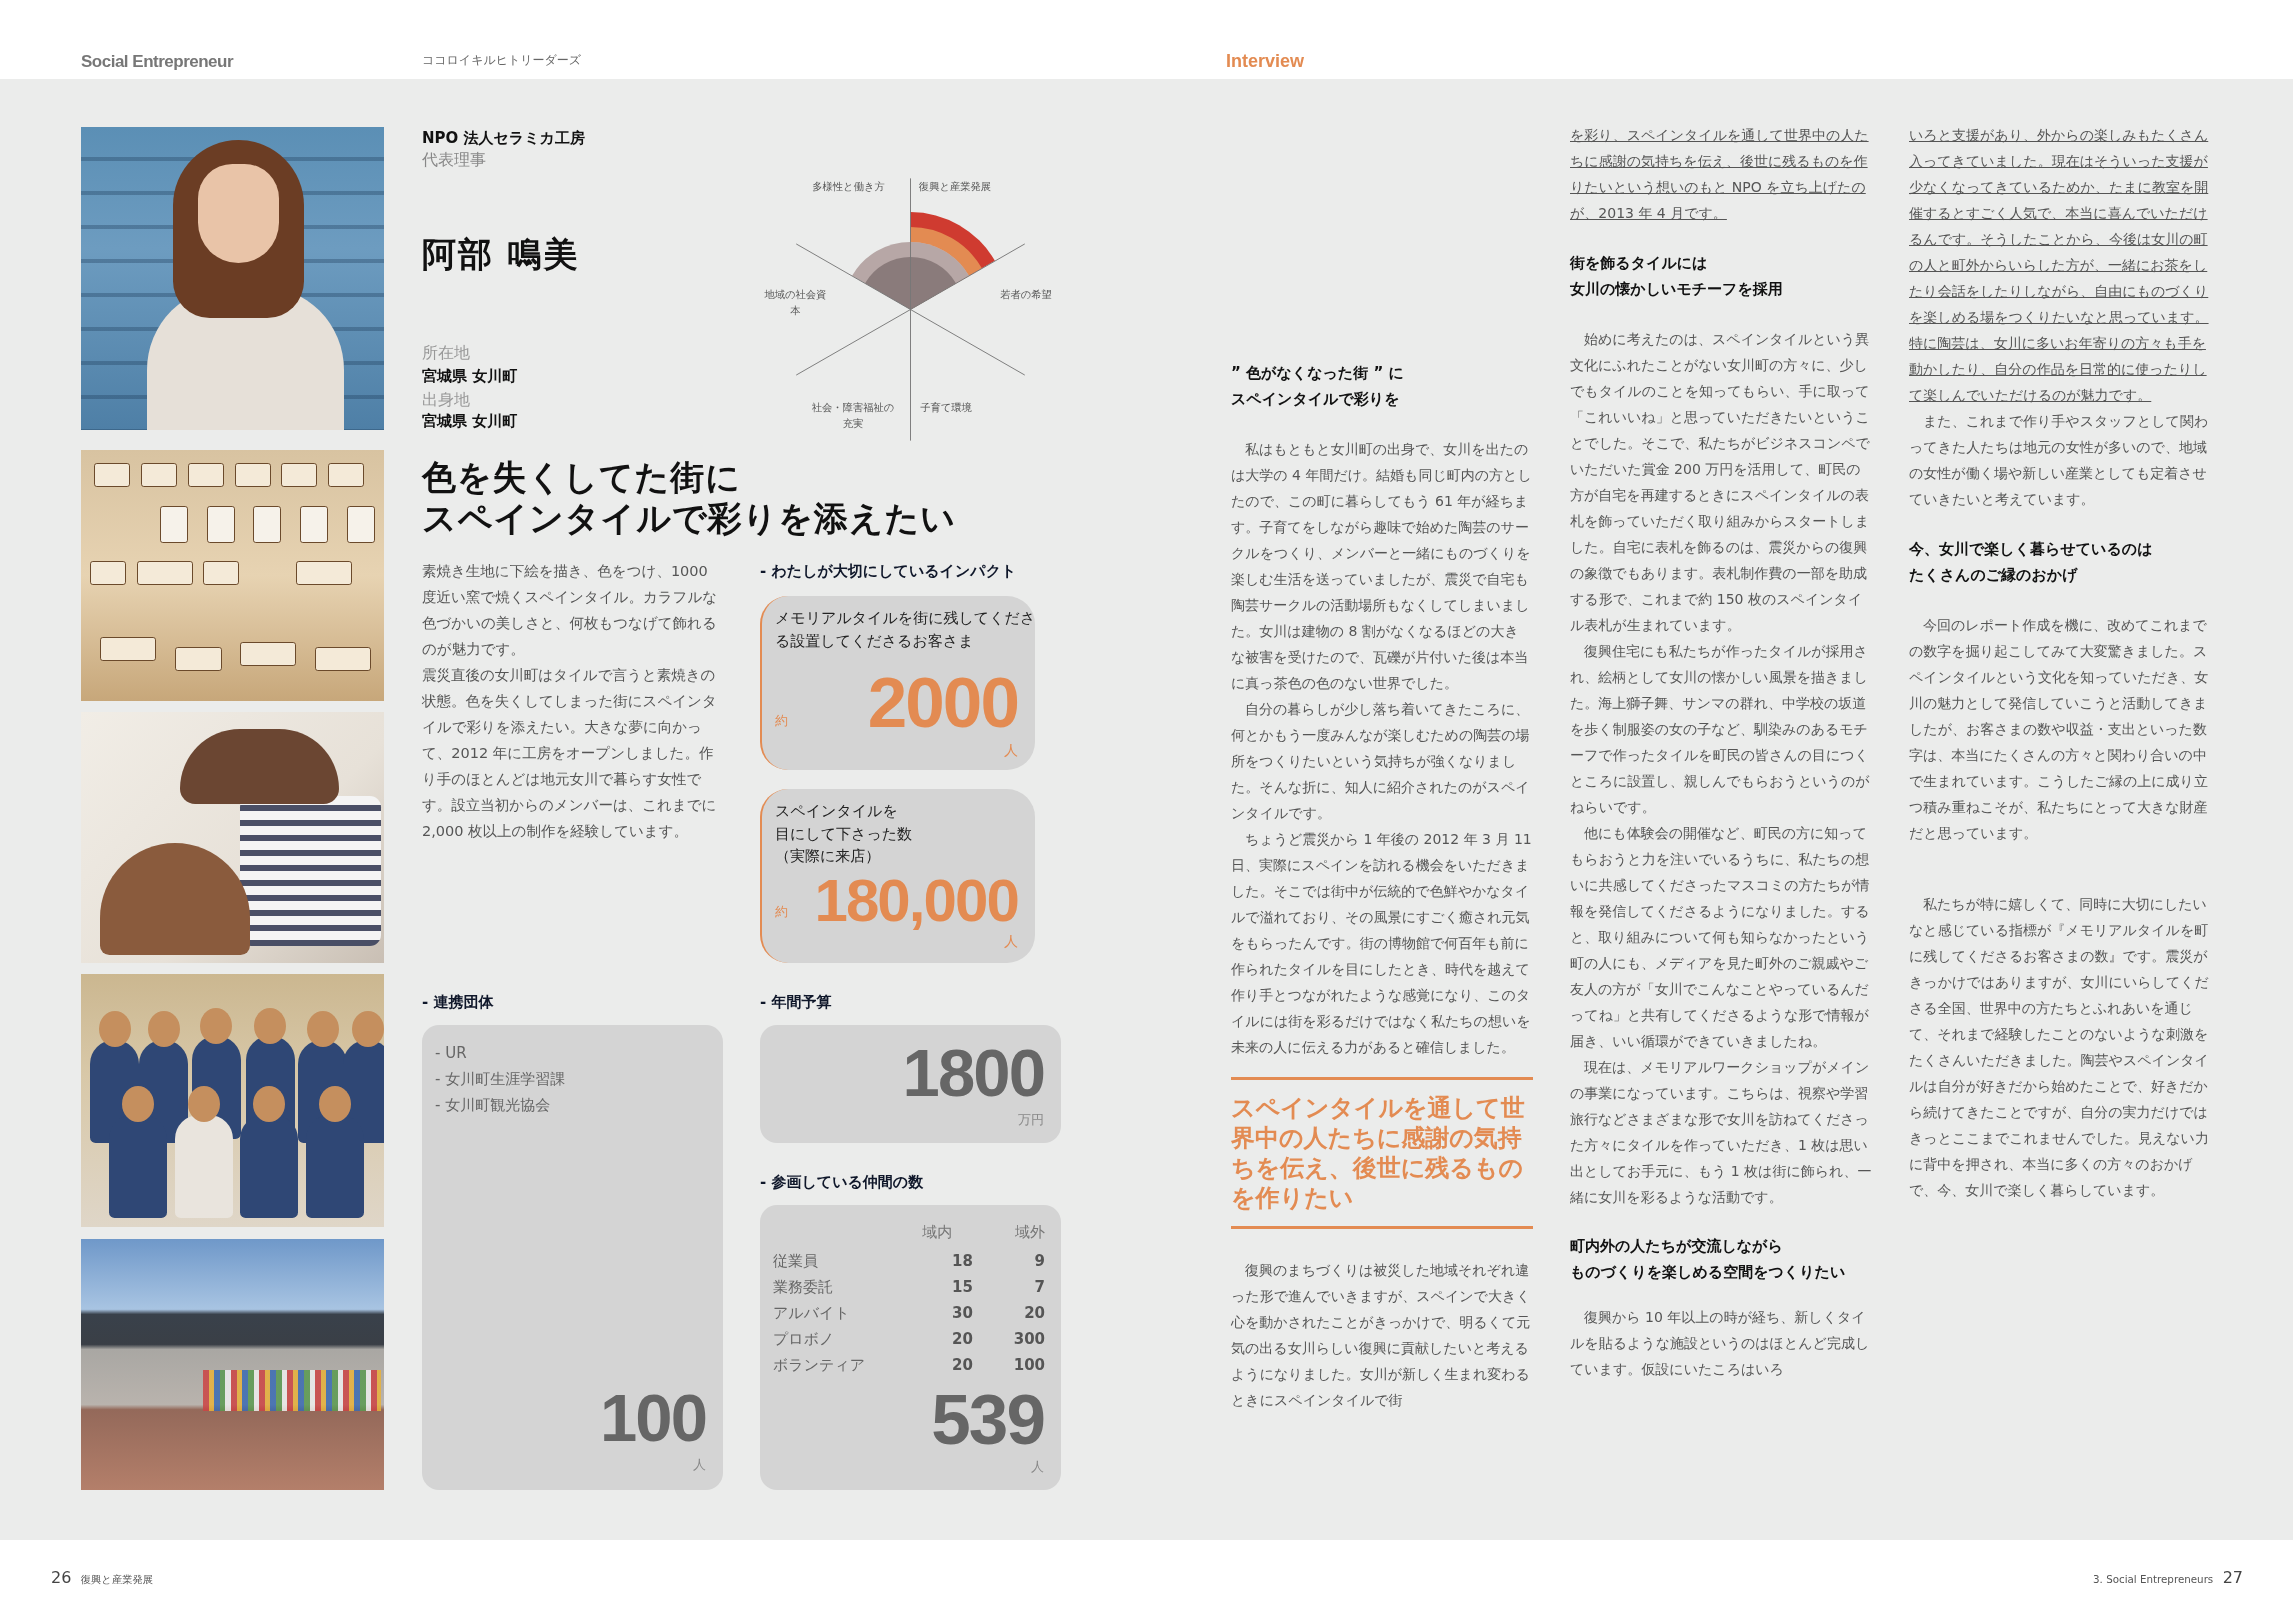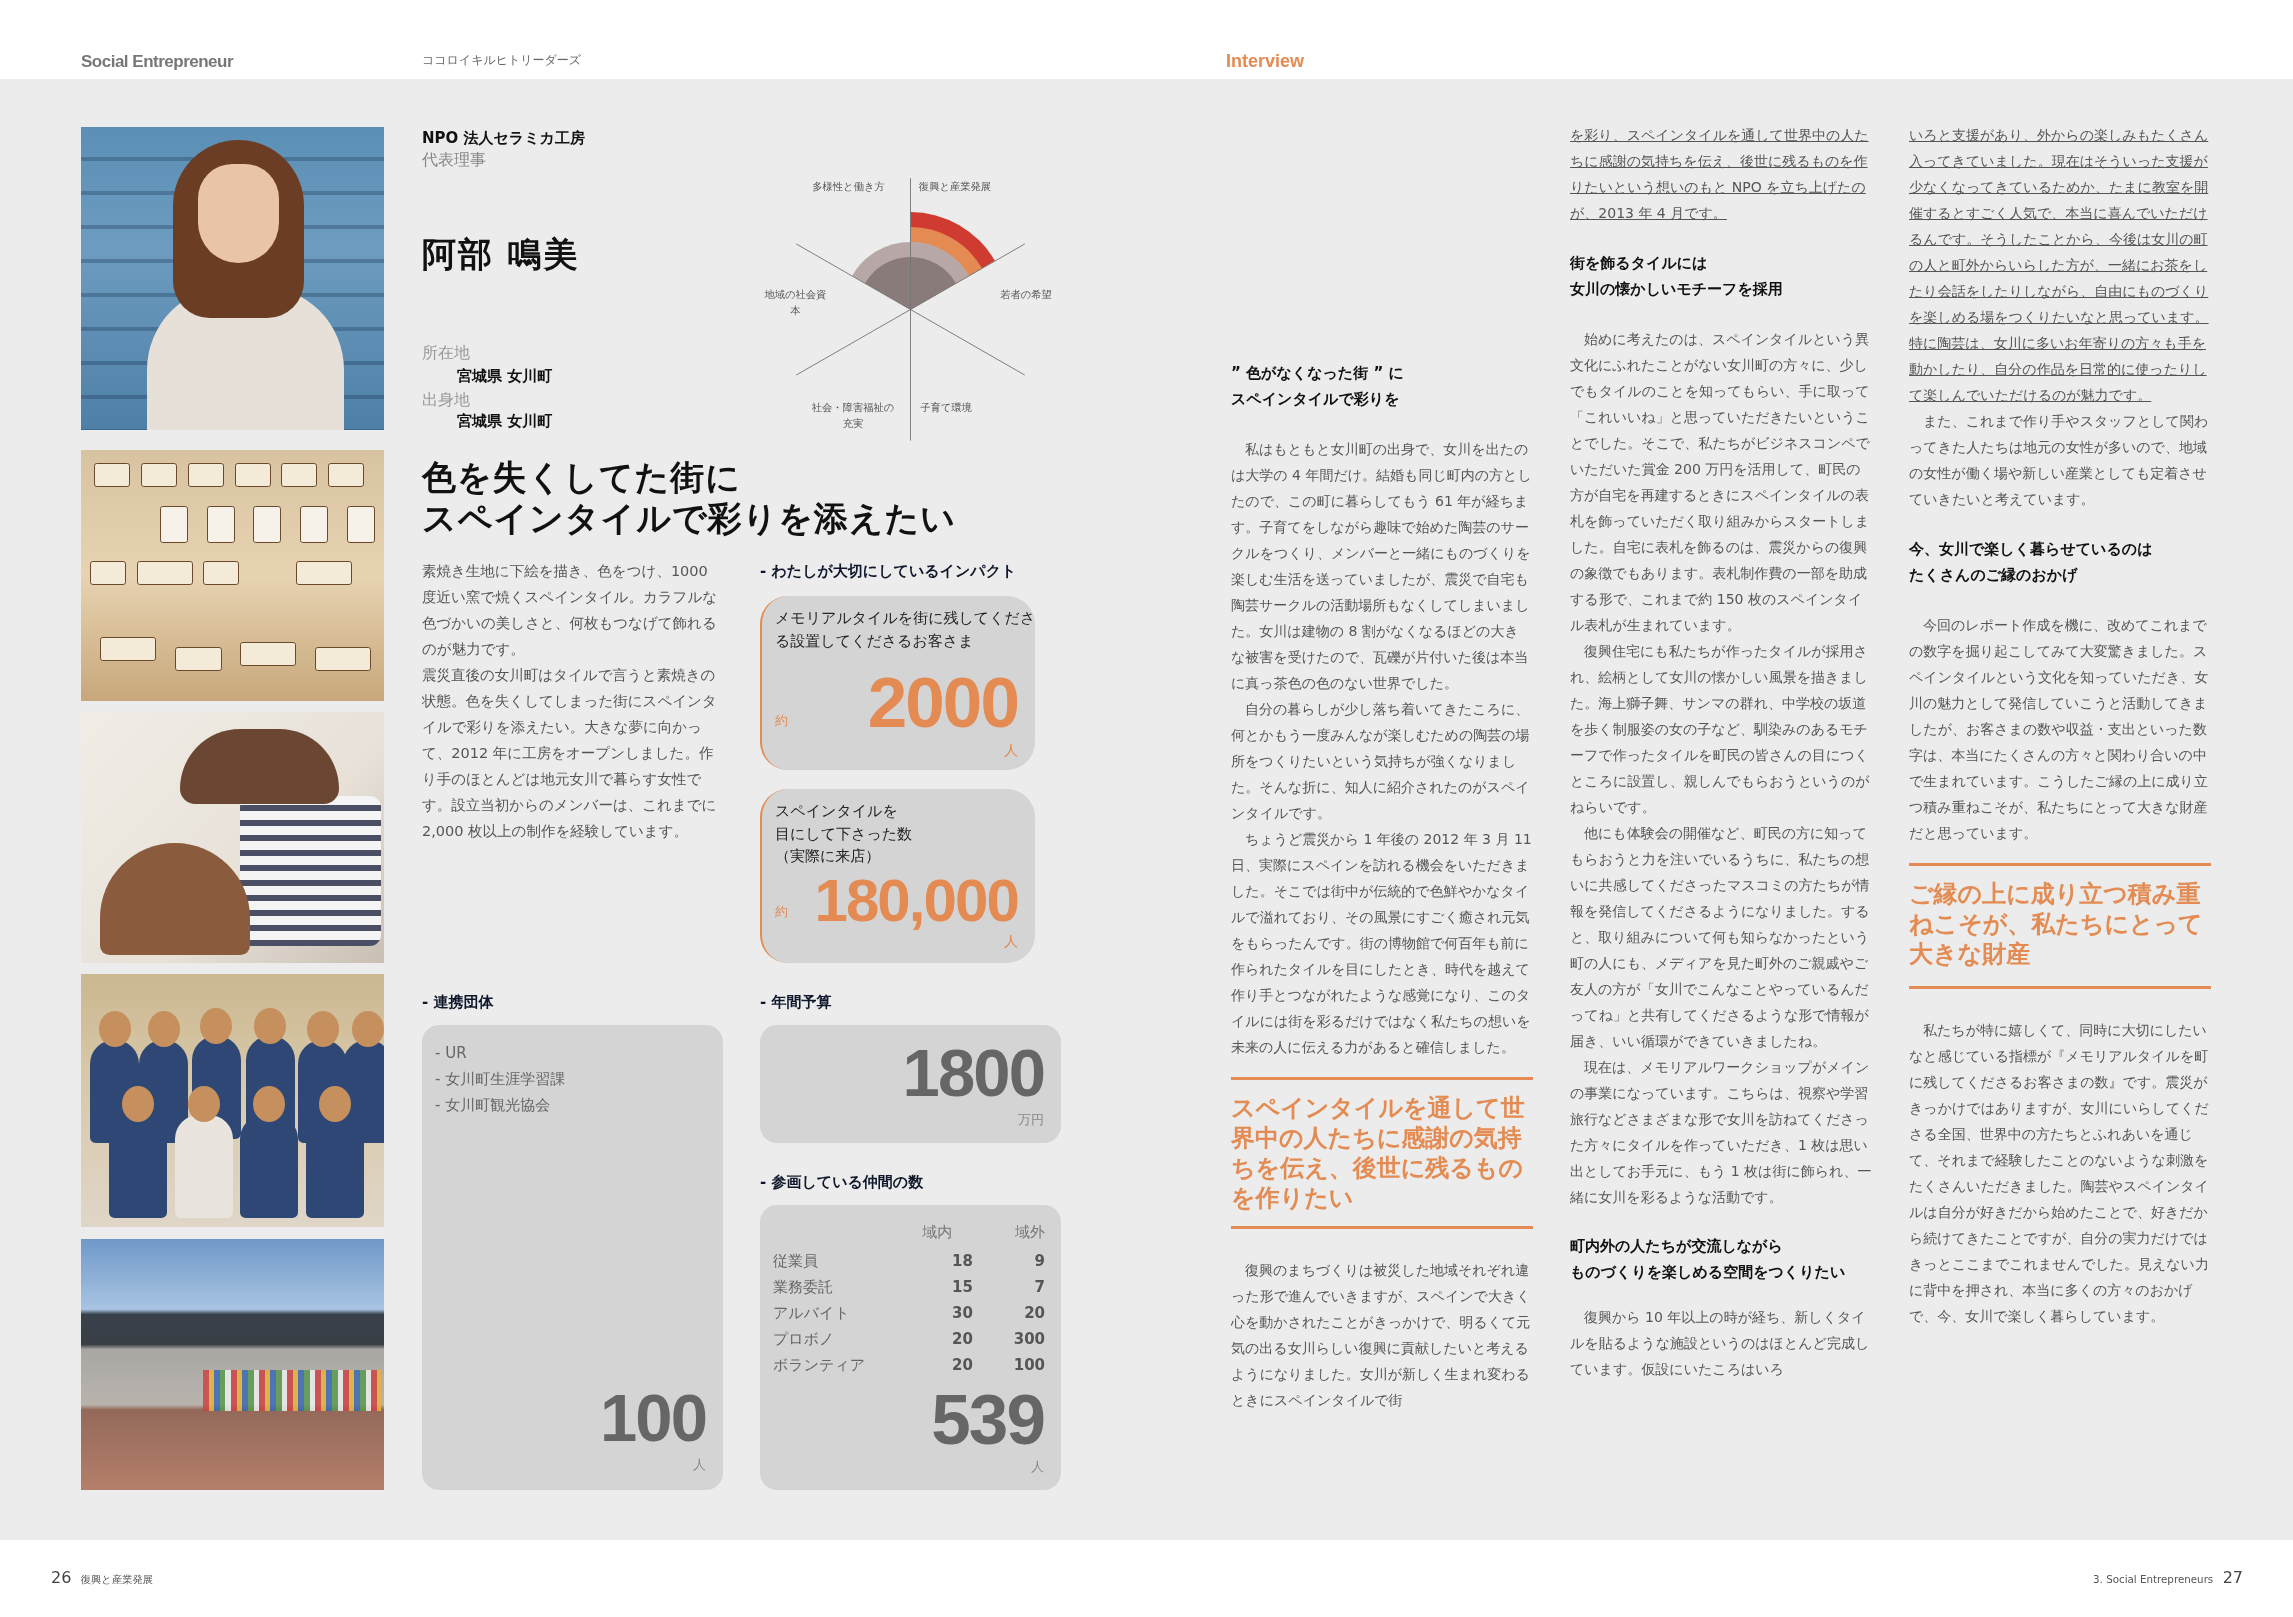--- a/index.html
+++ b/index.html
@@ -38,21 +38,21 @@
   .ph4 .p { position:absolute; width:49px; height:103px; background:#2f4775; border-radius:24px 24px 5.6px 5.6px; }
   .ph4 .hd { position:absolute; width:32px; height:36px; background:#c58f5e; border-radius:50%; }
   .ph5 { top: 1239px; height: 251px; background: linear-gradient(180deg, #6f98c9 0%, #a8c4e2 28%, #39414b 30%, #3a3f46 42%, #a9a7a3 44%, #b9b3ad 66%, #94695a 68%, #b47f6a 100%); }
   .ph5 .mosaic { position:absolute; left:122px; top:131px; width:178px; height:41px; background: repeating-linear-gradient(90deg,#c44 0 5.6px,#e8b23a 5.6px 11.2px,#3a6bb3 11.2px 17px,#5a9a50 17px 22.5px,#eee 22.5px 28px); opacity:0.85; }
 
   
   .org { position:absolute; left:422px; top:129px; font-size:15px; font-weight:bold; color:#111; }
   .role { position:absolute; left:422px; top:150px; font-size:16px; color:#888; }
   .name { position:absolute; left:422px; top:232px; font-size:34px; font-weight:bold; color:#111; letter-spacing:1.9px; }
   .loc-label { position:absolute; left:422px; font-size:16px; color:#999; }
-  .loc-val { position:absolute; left:422px; font-size:15px; font-weight:bold; color:#111;margin-left:35px; }
+  .loc-val { position:absolute; left:422px; font-size:15px; font-weight:bold; color:#111; }
 
   
   .chart { position:absolute; left:768px; top:169px; width:300px; height:281px; }
   .chart-label { position:absolute; font-size:10.3px; color:#555; text-align:center; line-height:16px; width:84px; }
 
   
   .headline { position:absolute; left:422px; top:457px; font-size:34px; font-weight:bold; color:#111; line-height:41px; letter-spacing:0.9px; }
 
   .intro { position:absolute; left:422px; top:558px; width:302px; font-size:14.5px; line-height:26px; color:#555; }
 
@@ -311,21 +311,20 @@
   <p class="noindent">いろと支援があり、外からの楽しみもたくさん入ってきていました。現在はそういった支援が少なくなってきているためか、たまに教室を開催するとすごく人気で、本当に喜んでいただけるんです。そうしたことから、今後は女川の町の人と町外からいらした方が、一緒にお茶をしたり会話をしたりしながら、自由にものづくりを楽しめる場をつくりたいなと思っています。特に陶芸は、女川に多いお年寄りの方々も手を動かしたり、自分の作品を日常的に使ったりして楽しんでいただけるのが魅力です。</p>
   <p>また、これまで作り手やスタッフとして関わってきた人たちは地元の女性が多いので、地域の女性が働く場や新しい産業としても定着させていきたいと考えています。</p>
   <div style="height:24px"></div>
   <h3>
     <div>今、女川で楽しく暮らせているのは</div>
     <div>たくさんのご縁のおかげ</div>
   </h3>
   <div style="height:24px"></div>
   <p>今回のレポート作成を機に、改めてこれまでの数字を掘り起こしてみて大変驚きました。スペインタイルという文化を知っていただき、女川の魅力として発信していこうと活動してきましたが、お客さまの数や収益・支出といった数字は、本当にたくさんの方々と関わり合いの中で生まれています。こうしたご縁の上に成り立つ積み重ねこそが、私たちにとって大きな財産だと思っています。</p>
   <div style="height:17px"></div>
-  <div class="pull pull-b" style="border-top:3.7px solid #e38b52">ご縁の上に成り立つ積み重ねこそが、私たちにとって大きな財産</div>
   <div style="height:28px"></div>
   <p>私たちが特に嬉しくて、同時に大切にしたいなと感じている指標が『メモリアルタイルを町に残してくださるお客さまの数』です。震災がきっかけではありますが、女川にいらしてくださる全国、世界中の方たちとふれあいを通じて、それまで経験したことのないような刺激をたくさんいただきました。陶芸やスペインタイルは自分が好きだから始めたことで、好きだから続けてきたことですが、自分の実力だけではきっとここまでこれませんでした。見えない力に背中を押され、本当に多くの方々のおかげで、今、女川で楽しく暮らしています。</p>
 </div>
 
 <div class="footer">
   <div class="foot-left">
     <span class="pn">26</span>
     <span class="sec">復興と産業発展</span>
   </div>
   <div class="foot-right">

